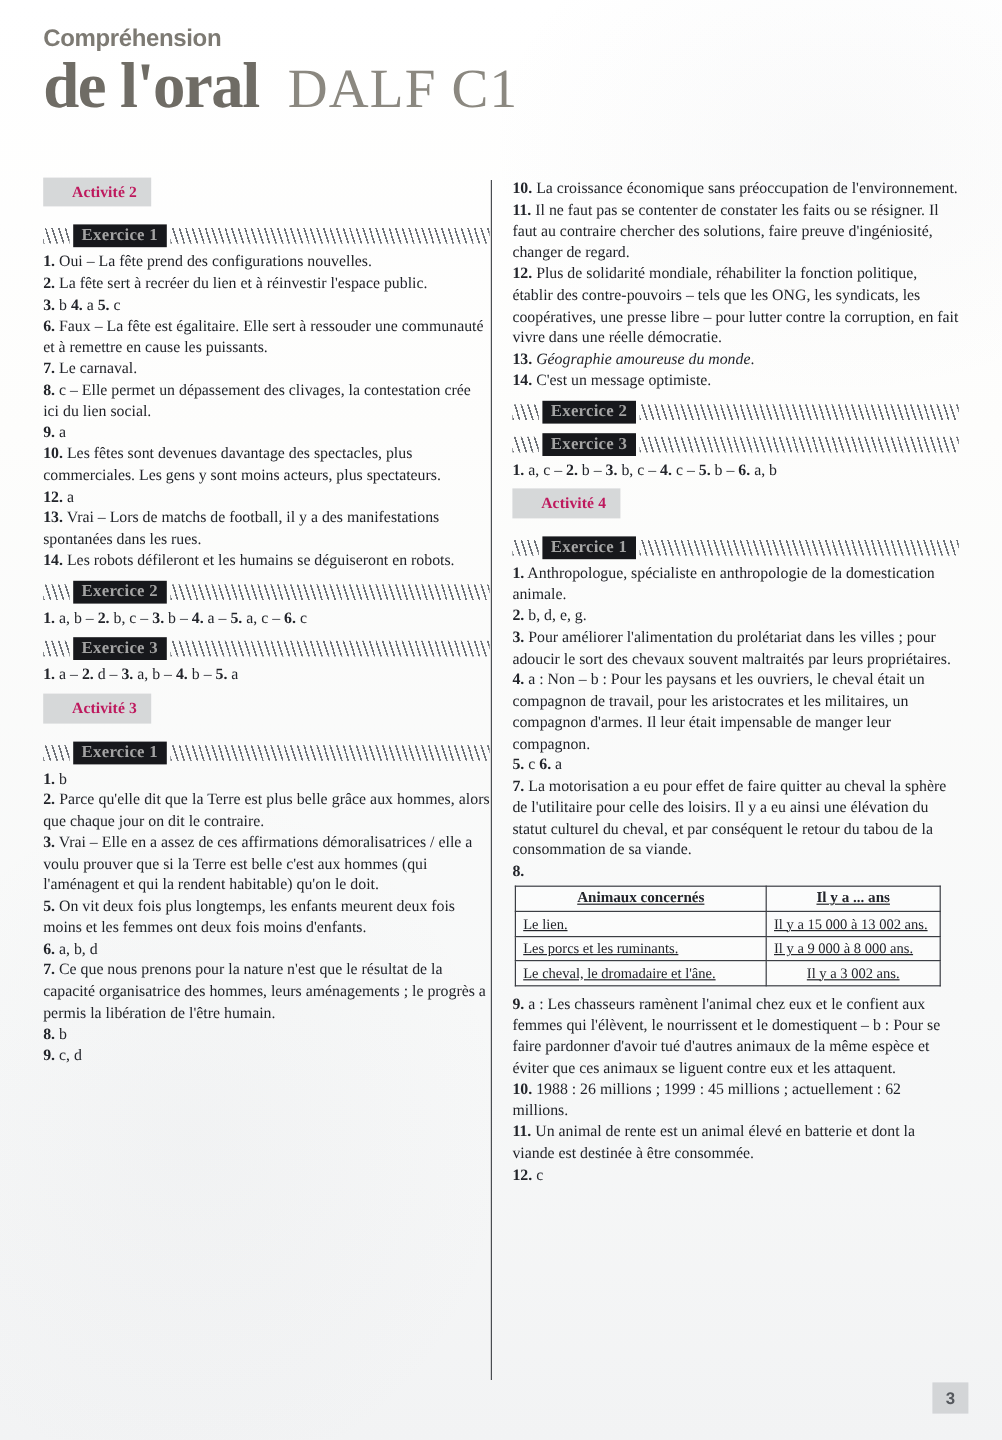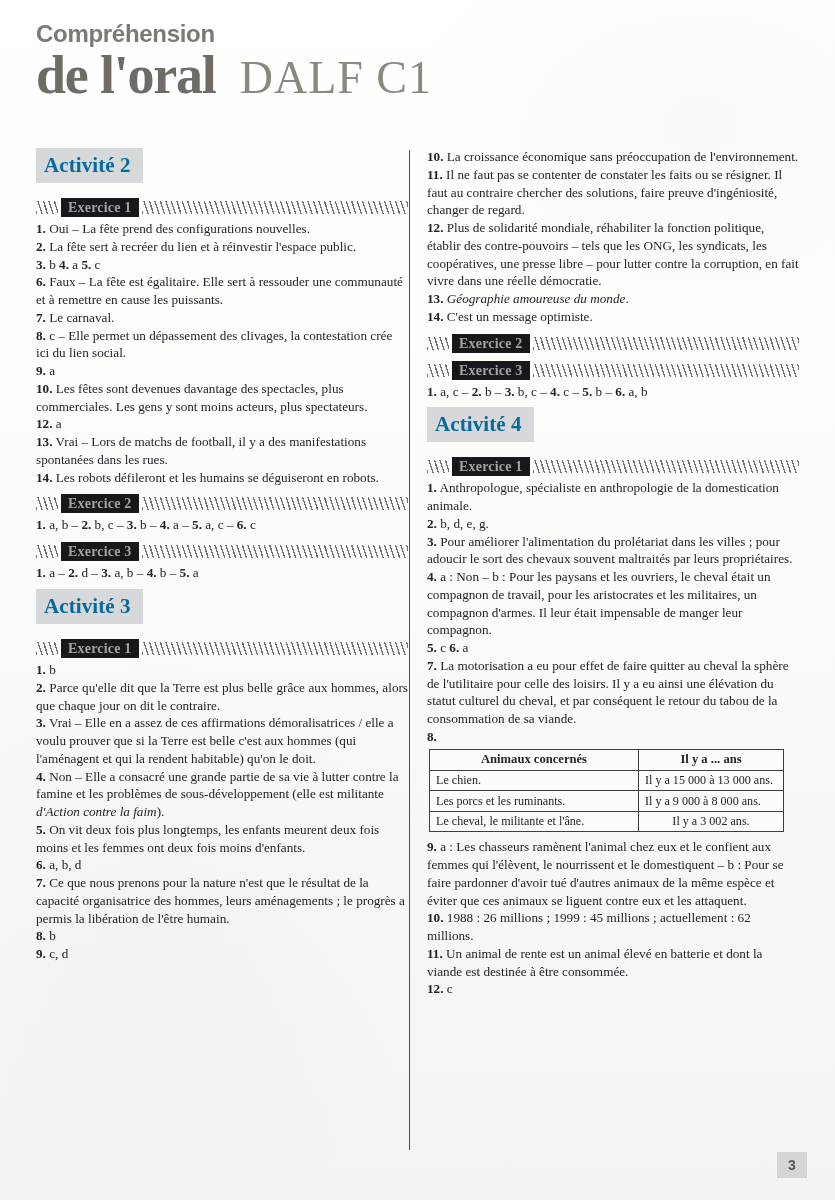--- a/index.html
+++ b/index.html
@@ -35,21 +35,21 @@
   
   .masthead {
     position: absolute;
     left: 36px;
     top: 22px;
     z-index: 3;
   }
   .mast-line1 {
     font-family: "Liberation Sans", "DejaVu Sans", sans-serif;
     font-weight: 700;
-    font-size: 24px;
+    font-size: 20px;
     letter-spacing: -0.3px;
     color: #7d7a73;
     line-height: 1;
   }
   .mast-line2 {
     display: flex;
     align-items: baseline;
     margin-top: 2px;
     line-height: 1;
   }
@@ -88,25 +88,25 @@
     width: 1px;
     height: 1000px;
     background: #4a4d52;
     z-index: 2;
   }
 
   
   .activite {
     display: inline-block;
     background: #d6d8d9;
-    color: #0369a1;
-    font-family: "Liberation Serif", "DejaVu Serif", serif;
-    font-weight: 700;
-    font-size: 21px;
-    padding: 3px 12px 4px 8px;
+    color: #be185d;
+    font-family: "Liberation Serif", "DejaVu Serif", serif;
+    font-weight: 700;
+    font-size: 13px;
+    padding: 3px 12px 4px 24px;
     margin: 0 0 7px 0;
     letter-spacing: .1px;
   }
   .activite.spaced-top { margin-top: 7px; }
 
   
   .exbar {
     display: flex;
     align-items: stretch;
     height: 19px;
@@ -148,20 +148,21 @@
   }
   .it { font-style: italic; }
 
   
   table.grid {
     border-collapse: collapse;
     width: 355px;
     margin: 3px 0 6px 2px;
     font-size: 12.1px;
     background: rgba(255,255,255,0.45);
+    text-decoration: underline;
   }
   table.grid th, table.grid td {
     border: 1px solid #3b3e44;
     padding: 2.5px 6px;
     line-height: 1.2;
   }
   table.grid th {
     text-align: center;
     font-weight: 700;
     font-size: 12.6px;
@@ -245,21 +246,20 @@
     <div class="activite spaced-top">Activité 3</div>
 
     <div class="exbar">
       <span class="hatch hatch-pre"></span>
       <span class="exlabel">Exercice 1</span>
       <span class="hatch hatch-post"></span>
     </div>
     <p class="ans"><span class="num">1.</span> b</p>
     <p class="ans just"><span class="num">2.</span> Parce qu'elle dit que la Terre est plus belle grâce aux hommes, alors que chaque jour on dit le contraire.</p>
     <p class="ans"><span class="num">3.</span> Vrai – Elle en a assez de ces affirmations démoralisatrices / elle a voulu prouver que si la Terre est belle c'est aux hommes (qui l'aménagent et qui la rendent habitable) qu'on le doit.</p>
-    <p class="ans"><span><span class="num">4.</span> Non – Elle a consacré une grande partie de sa vie à lutter contre la famine et les problèmes de sous-développement (elle est militante </span><span class="it">d'Action contre la faim</span><span>).</span></p>
     <p class="ans"><span class="num">5.</span> On vit deux fois plus longtemps, les enfants meurent deux fois moins et les femmes ont deux fois moins d'enfants.</p>
     <p class="ans"><span class="num">6.</span> a, b, d</p>
     <p class="ans"><span class="num">7.</span> Ce que nous prenons pour la nature n'est que le résultat de la capacité organisatrice des hommes, leurs aménagements ; le progrès a permis la libération de l'être humain.</p>
     <p class="ans"><span class="num">8.</span> b</p>
     <p class="ans"><span class="num">9.</span> c, d</p>
   </div>
 
   <div class="col col-right">
 
     <p class="ans"><span class="num">10.</span> La croissance économique sans préoccupation de l'environnement.</p>
@@ -299,29 +299,29 @@
 
     <table class="grid">
       <thead>
         <tr>
           <th>Animaux concernés</th>
           <th>Il y a ... ans</th>
         </tr>
       </thead>
       <tbody>
         <tr>
-          <td class="c1">Le chien.</td>
-          <td class="c2">Il y a 15 000 à 13 000 ans.</td>
+          <td class="c1">Le lien.</td>
+          <td class="c2">Il y a 15 000 à 13 002 ans.</td>
         </tr>
         <tr>
           <td class="c1">Les porcs et les ruminants.</td>
           <td class="c2">Il y a 9 000 à 8 000 ans.</td>
         </tr>
         <tr>
-          <td class="c1">Le cheval, le militante et l'âne.</td>
+          <td class="c1">Le cheval, le dromadaire et l'âne.</td>
           <td class="c2 center">Il y a 3 002 ans.</td>
         </tr>
       </tbody>
     </table>
 
     <p class="ans"><span class="num">9.</span> a : Les chasseurs ramènent l'animal chez eux et le confient aux femmes qui l'élèvent, le nourrissent et le domestiquent – b : Pour se faire pardonner d'avoir tué d'autres animaux de la même espèce et éviter que ces animaux se liguent contre eux et les attaquent.</p>
     <p class="ans"><span class="num">10.</span> 1988 : 26 millions ; 1999 : 45 millions ; actuellement : 62 millions.</p>
     <p class="ans"><span class="num">11.</span> Un animal de rente est un animal élevé en batterie et dont la viande est destinée à être consommée.</p>
     <p class="ans"><span class="num">12.</span> c</p>
   </div>

